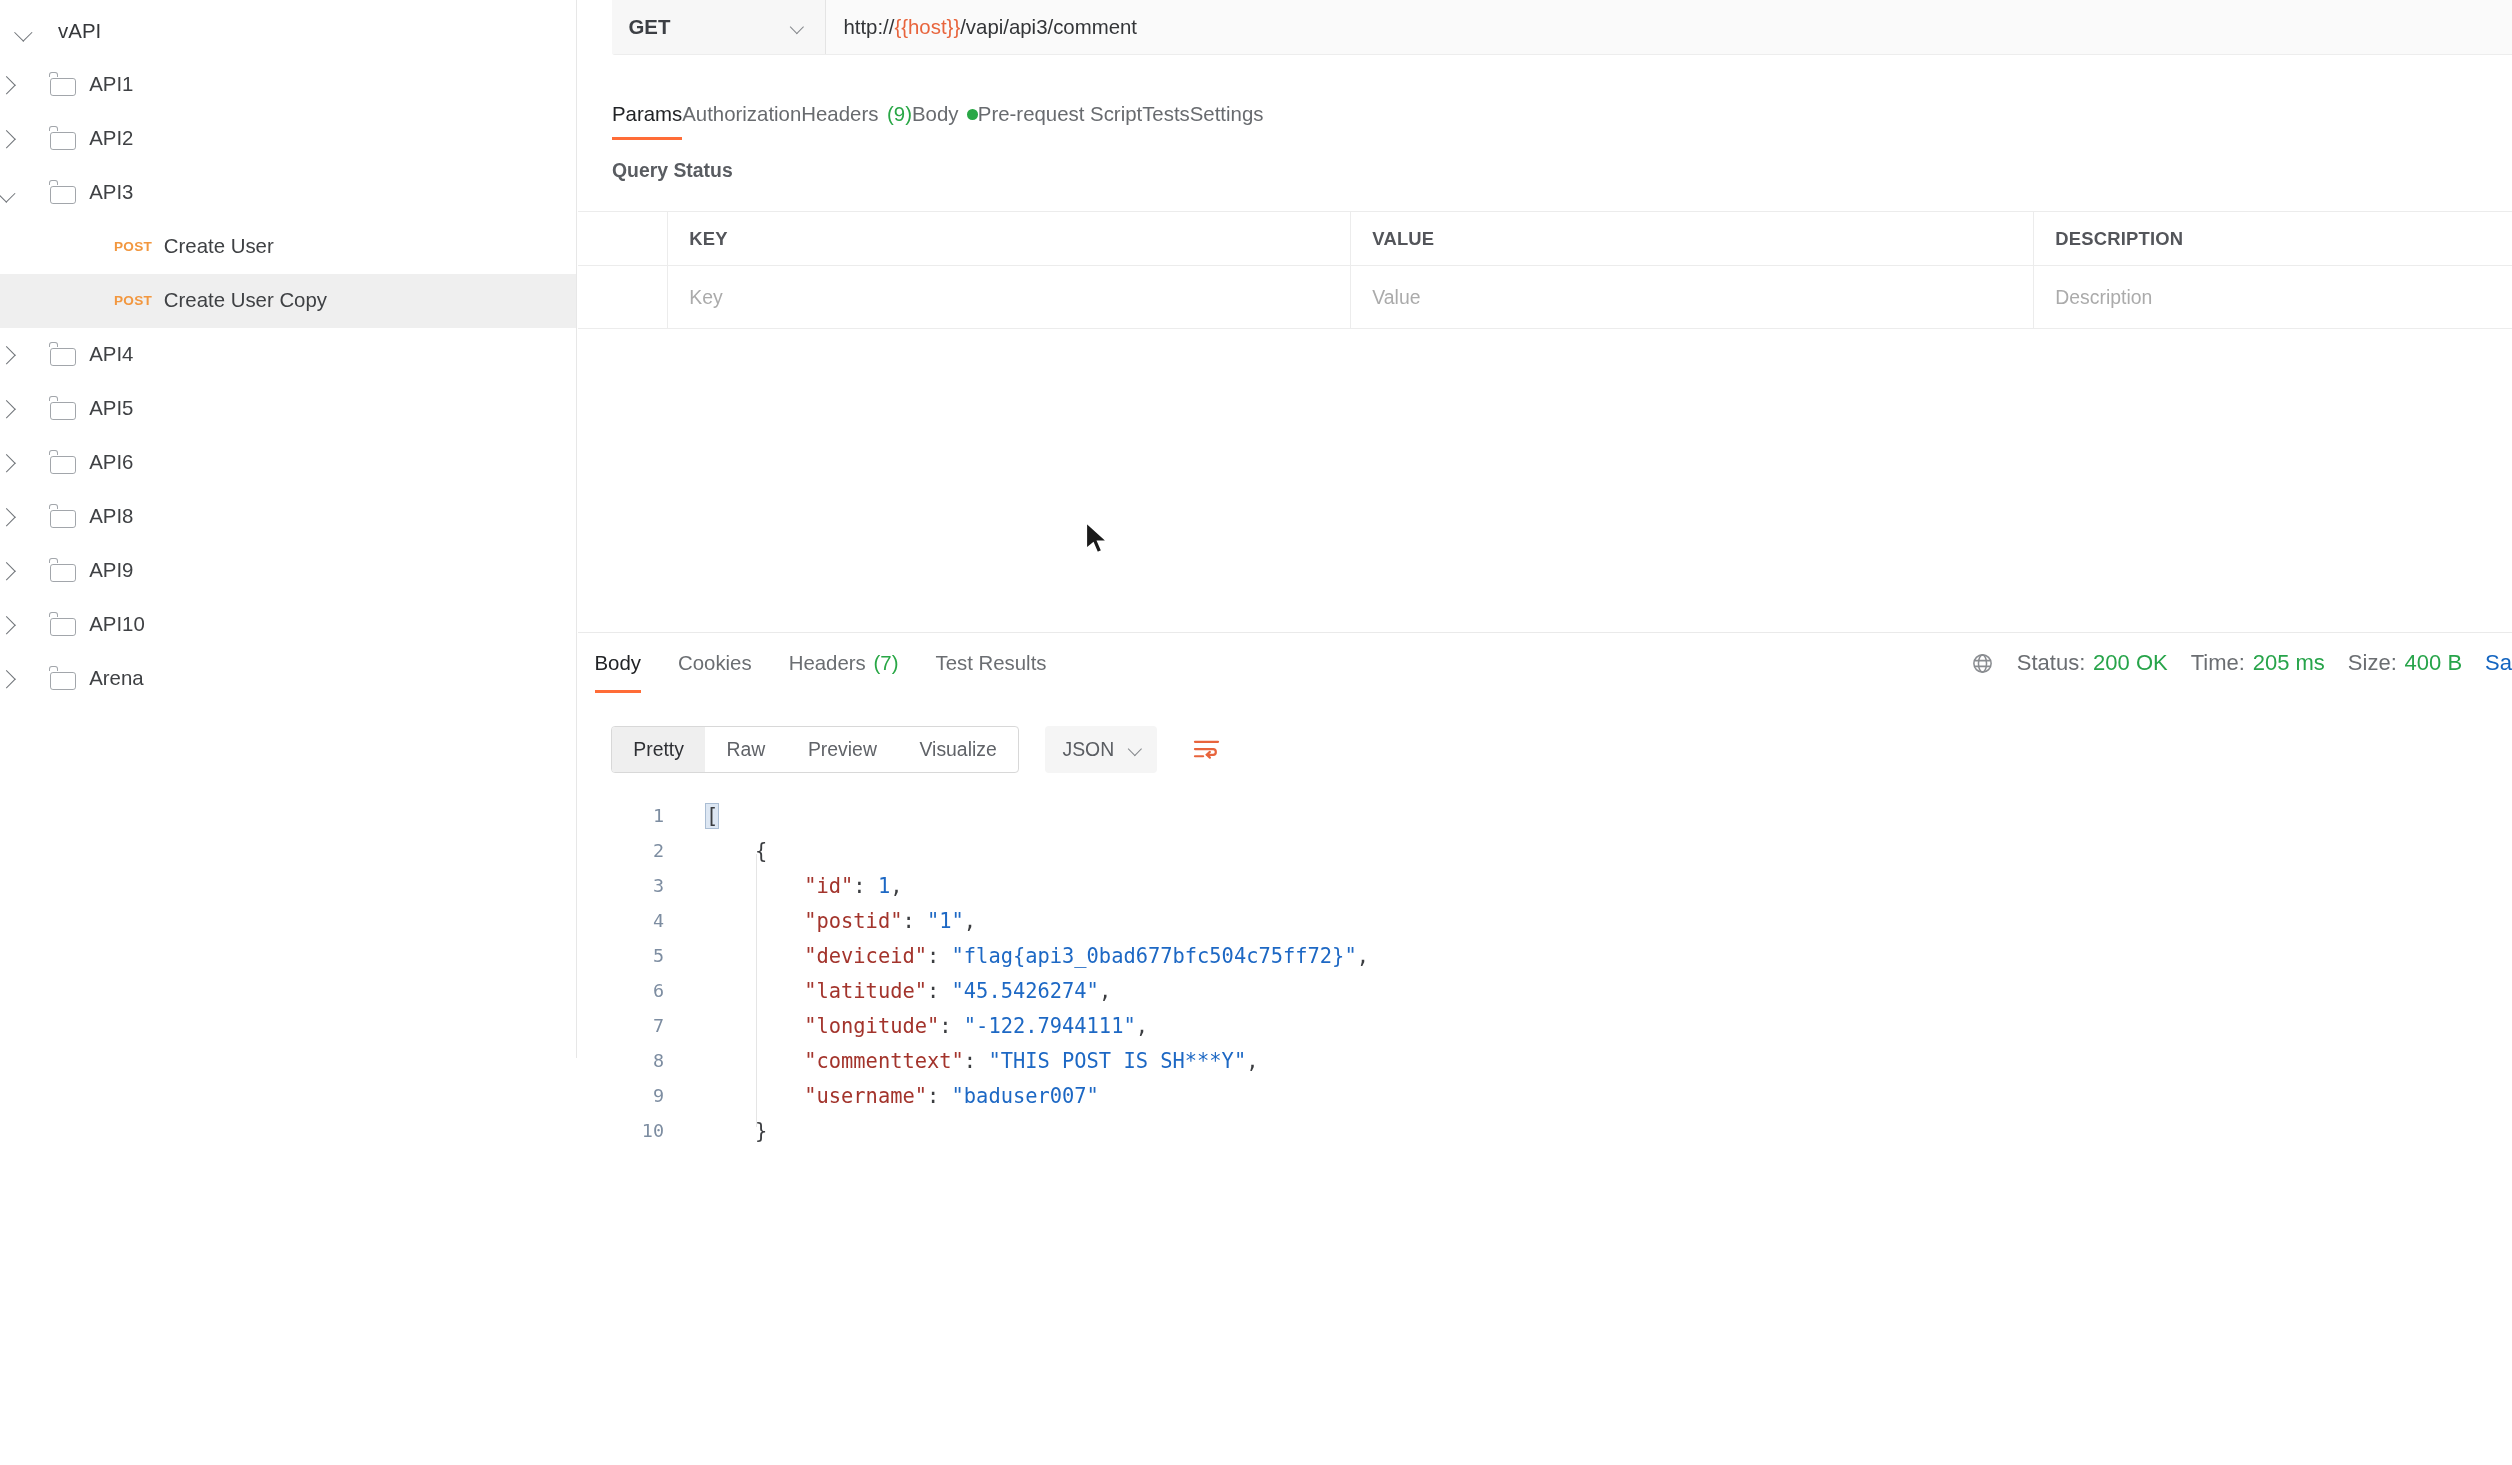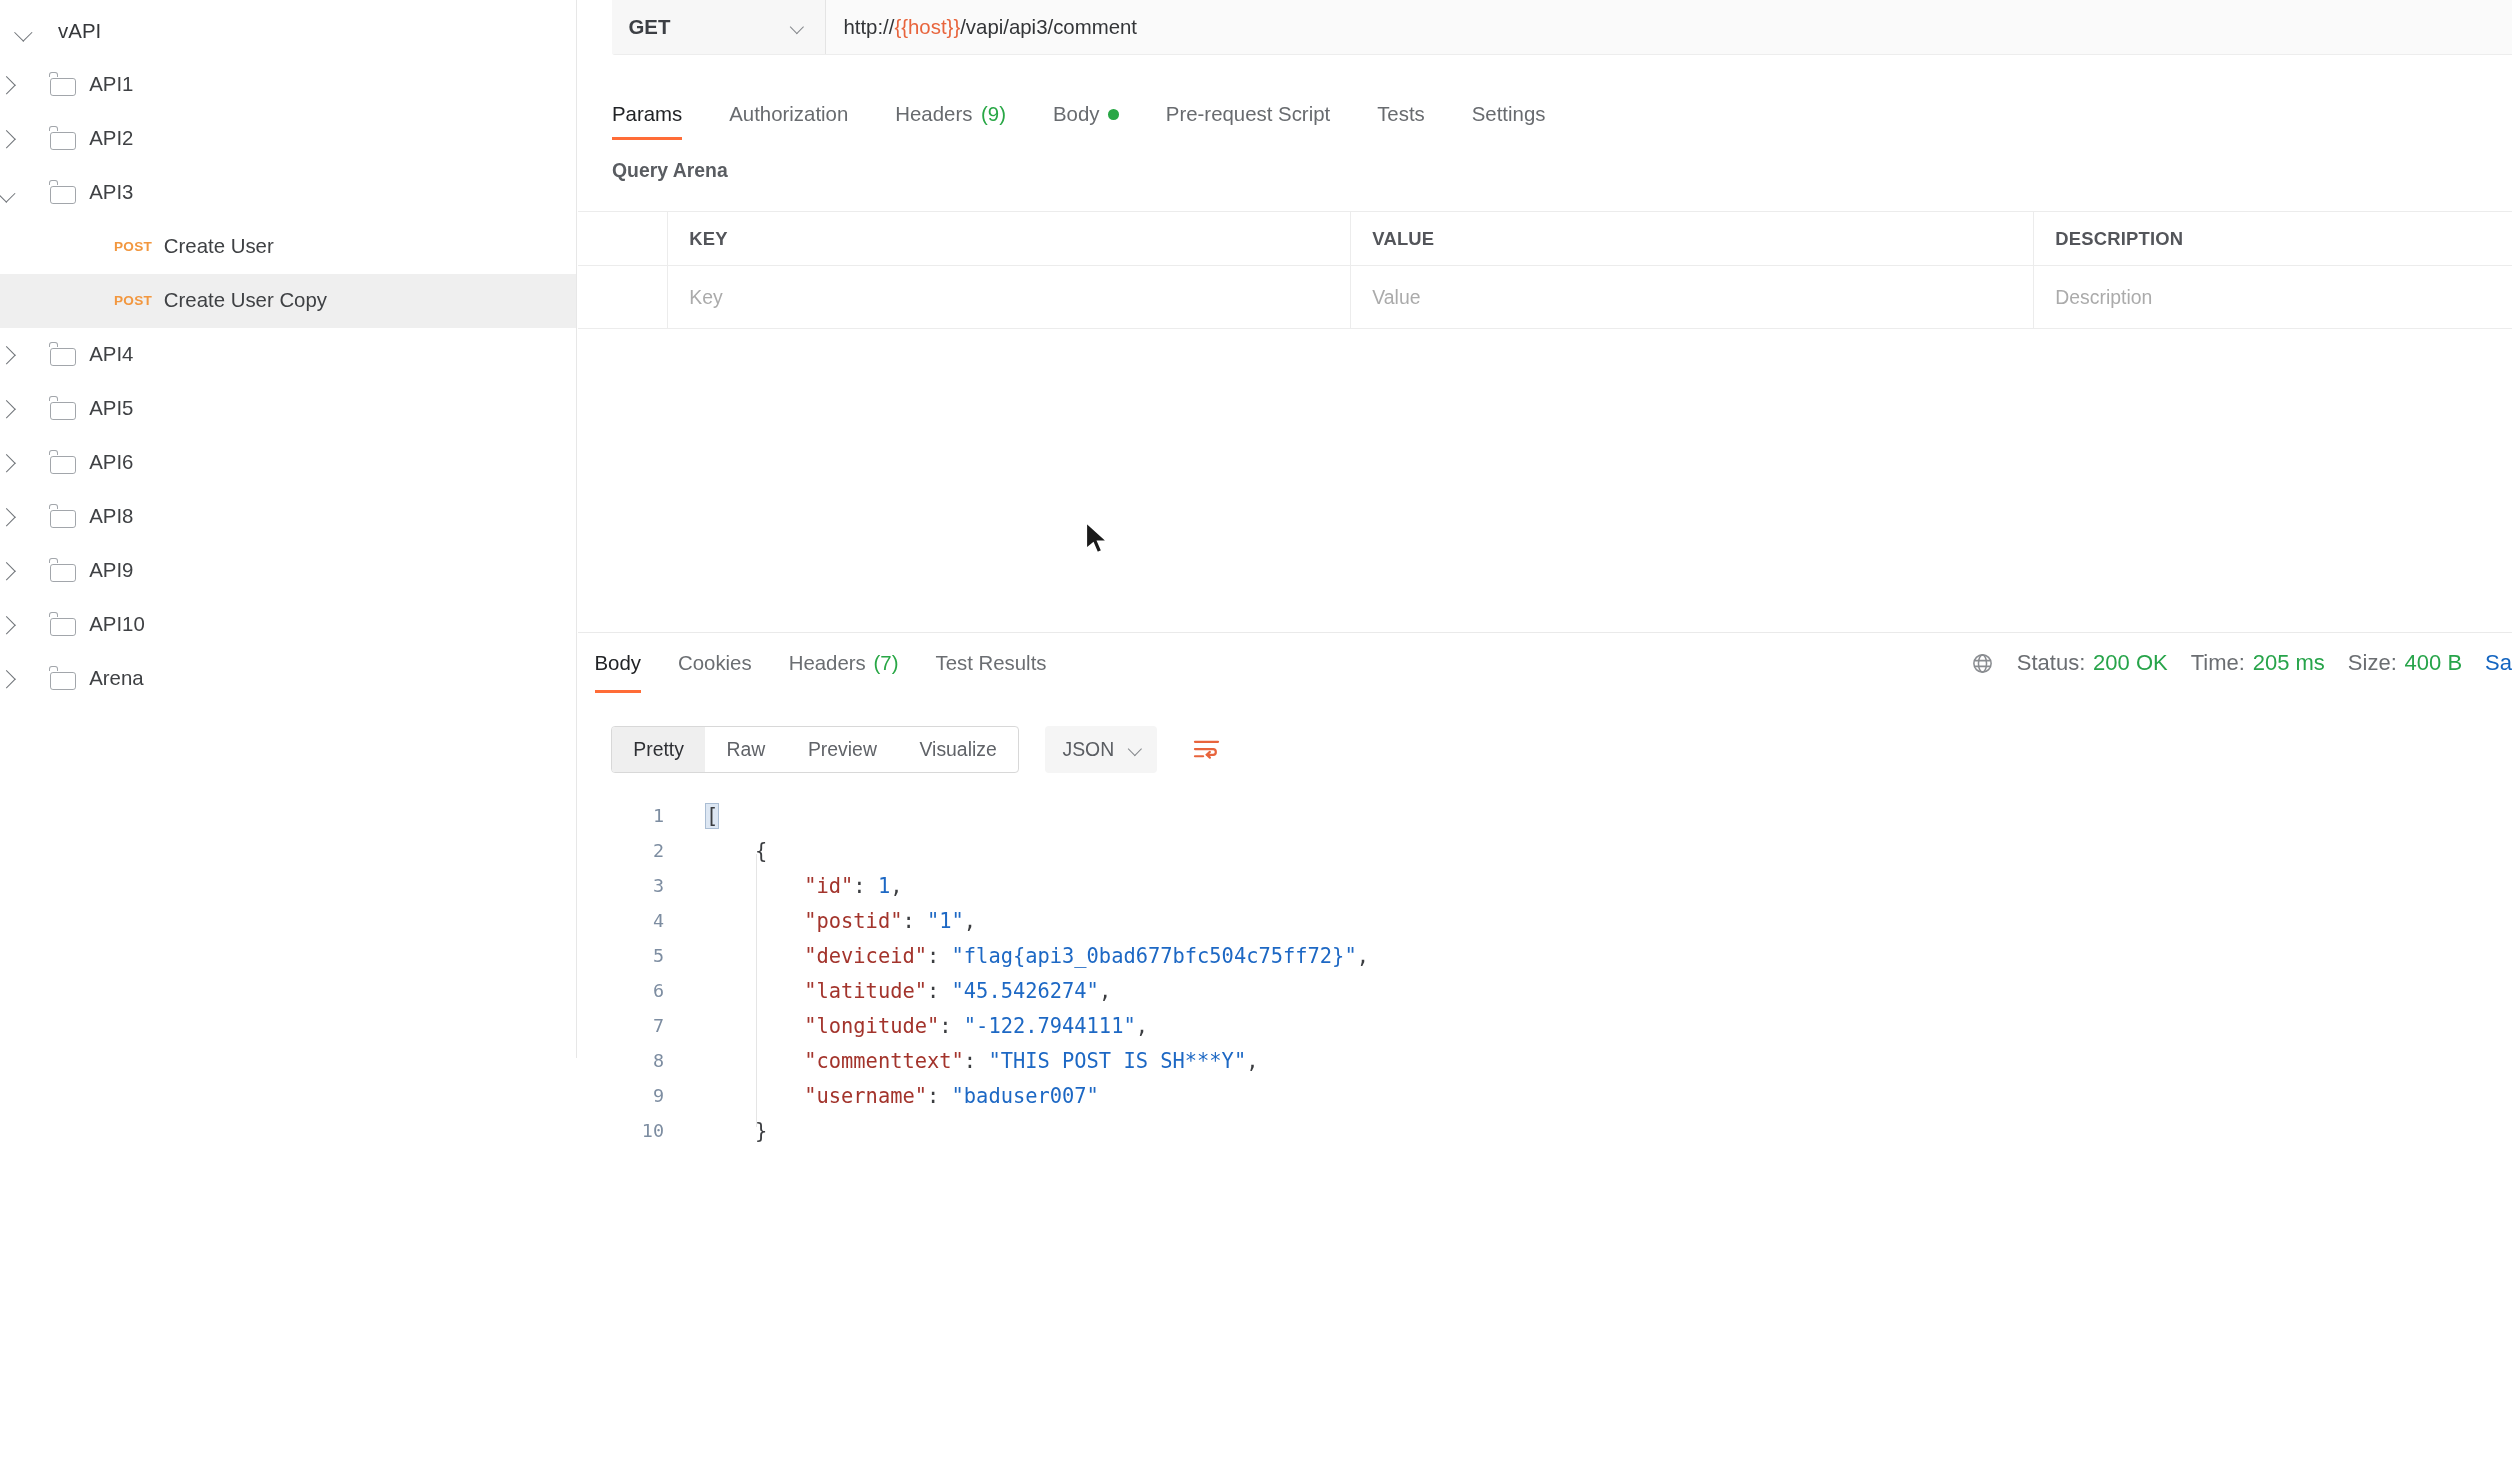--- a/index.html
+++ b/index.html
@@ -64,21 +64,21 @@
   .url-input {
     flex:1; display:flex; align-items:center; padding-left:17.4px;
     font-size:20.4px; cursor:text; overflow:hidden; white-space:nowrap;
   }
   .url-plain { color:#333538; }
   .url-var   { color:#E8643C; }
 
   
   .req-tabs {
     position:absolute; left:612px; top:89px; height:51px;
-    display:flex; gap:47px; align-items:center; font-size:20.4px; color:#686B6F;
+    display:flex; align-items:center; font-size:20.4px; color:#686B6F;
   }
   .tab { position:relative; height:100%; display:flex; align-items:center; gap:8.7px; cursor:pointer; }
   .tab.active { color:#212326; }
   .tab.active::after {
     content:''; position:absolute; left:0; right:0; bottom:0; height:2.9px; background:#FF6C37;
   }
   .tab .count { color:#29A746; }
   .dot { width:10.7px; height:10.7px; border-radius:50%; background:#29A746; flex:none; }
 
   .qp-title {
@@ -257,21 +257,21 @@
       <span>Pre-request Script</span>
     </div>
     <div class="tab">
       <span>Tests</span>
     </div>
     <div class="tab">
       <span>Settings</span>
     </div>
   </nav>
 
-<div class="qp-title">Query Arena</div>
+<div class="qp-title">Query Status</div>
 
 <div class="qp-table">
   <div class="qp-row head" id="qp-head">
       <div class="qp-cell first"></div>
       <div class="qp-cell">KEY</div>
       <div class="qp-cell">VALUE</div>
       <div class="qp-cell">DESCRIPTION</div>
     </div>
   <div class="qp-row entry" id="qp-entry">
       <div class="qp-cell first"></div>

